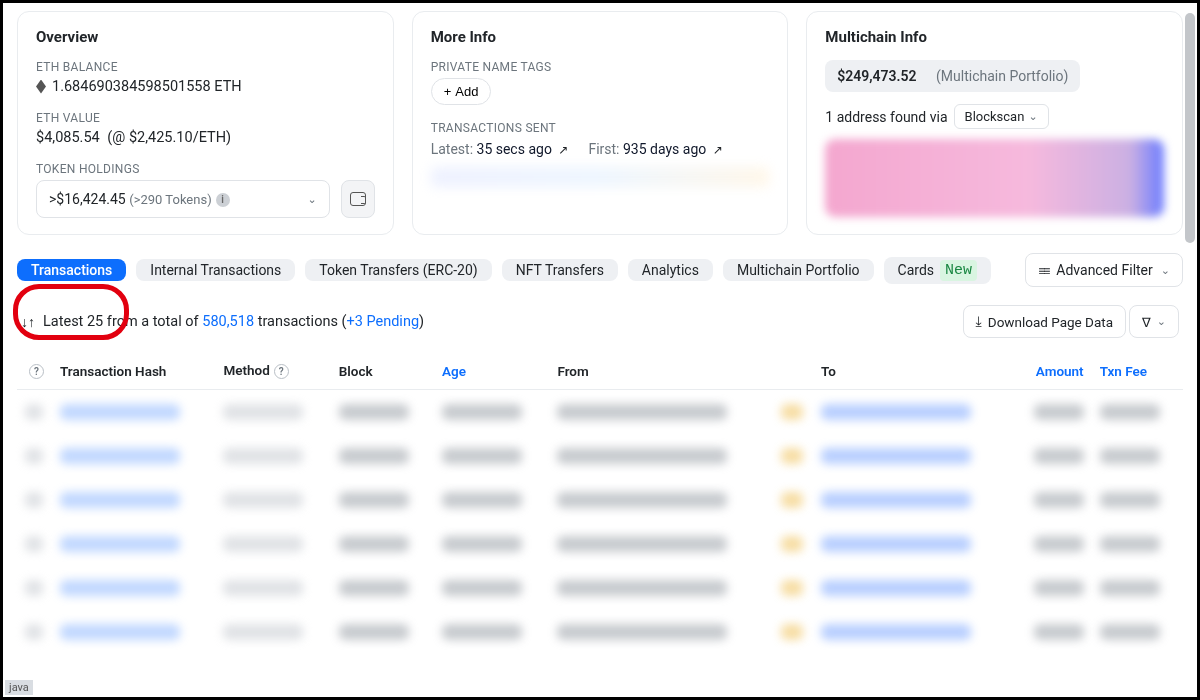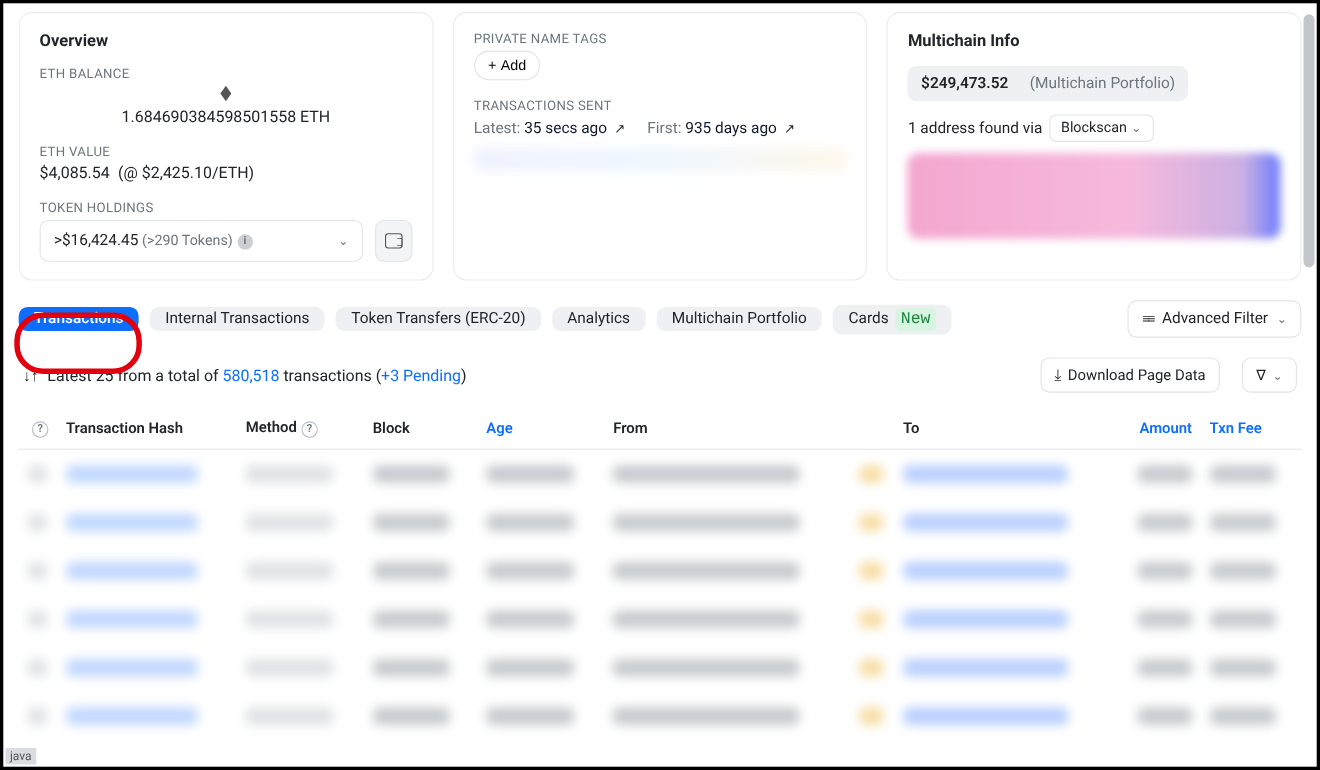--- a/index.html
+++ b/index.html
@@ -33,21 +33,21 @@
     margin-bottom: 14px;
     color: #212529;
   }
   .label-sm {
     font-size: 12px;
     color: #6c757d;
     letter-spacing: 0.3px;
     margin-bottom: 4px;
   }
   .val { font-size: 14.5px; color:#212529; }
-  .val-row { display:flex; align-items:center; gap:6px;flex-direction:column; }
+  .val-row { display:flex; align-items:center; gap:6px; }
   .eth-diamond {
     display:inline-block;
     width:10px; height:14px;
     background:#555;
     clip-path: polygon(50% 0, 100% 50%, 50% 100%, 0 50%);
   }
   .section-gap { margin-top:16px; }
   .holdings-row { display:flex; gap:11px; align-items:center; }
   .holdings-select {
     flex:1;
@@ -158,21 +158,21 @@
     pointer-events:none;
   }
 
   
   .list-meta {
     display:flex; align-items:center; justify-content:space-between;
     margin-bottom:14px; padding:0 4px;
   }
   .list-meta-left { display:flex; align-items:center; gap:8px; font-size:14.5px; }
   .link { color:#0d6efd; cursor:pointer; }
-  .list-meta-right { display:flex; gap:20px; }
+  .list-meta-right { display:flex; gap:3px; }
   .meta-btn {
     border:1px solid #e0e3e7; border-radius:8px;
     padding:7px 12px; font-size:13.5px;
     display:inline-flex; align-items:center; gap:6px; cursor:pointer;
     background:#fff;
   }
 
   
   .tbl { width:100%; border-collapse:collapse; }
   .tbl th {
@@ -267,20 +267,21 @@
           <span class="chev">⌄</span>
         </div>
         <div class="wallet-btn">
           <span class="wallet-ico"></span>
         </div>
       </div>
     </div>
   </div>
 
   <div class="card">
+    <div class="card-title">More Info</div>
 
     <div class="label-sm">PRIVATE NAME TAGS</div>
     <button class="add-btn">
       <span>+</span>
       <span>Add</span>
     </button>
 
     <div class="section-gap">
       <div class="label-sm">TRANSACTIONS SENT</div>
       <div class="tx-line">
@@ -321,20 +322,23 @@
 <div class="tabs-row">
   <div class="tabs-left">
     <span class="tab-pill active">
         <span>Transactions</span>
       </span>
     <span class="tab-pill">
         <span>Internal Transactions</span>
       </span>
     <span class="tab-pill">
         <span>Token Transfers (ERC-20)</span>
+      </span>
+    <span class="tab-pill">
+        <span>NFT Transfers</span>
       </span>
     <span class="tab-pill">
         <span>Analytics</span>
       </span>
     <span class="tab-pill">
         <span>Multichain Portfolio</span>
       </span>
     <span class="tab-pill">
       <span>Cards</span>
       <span class="new-badge">New</span>

